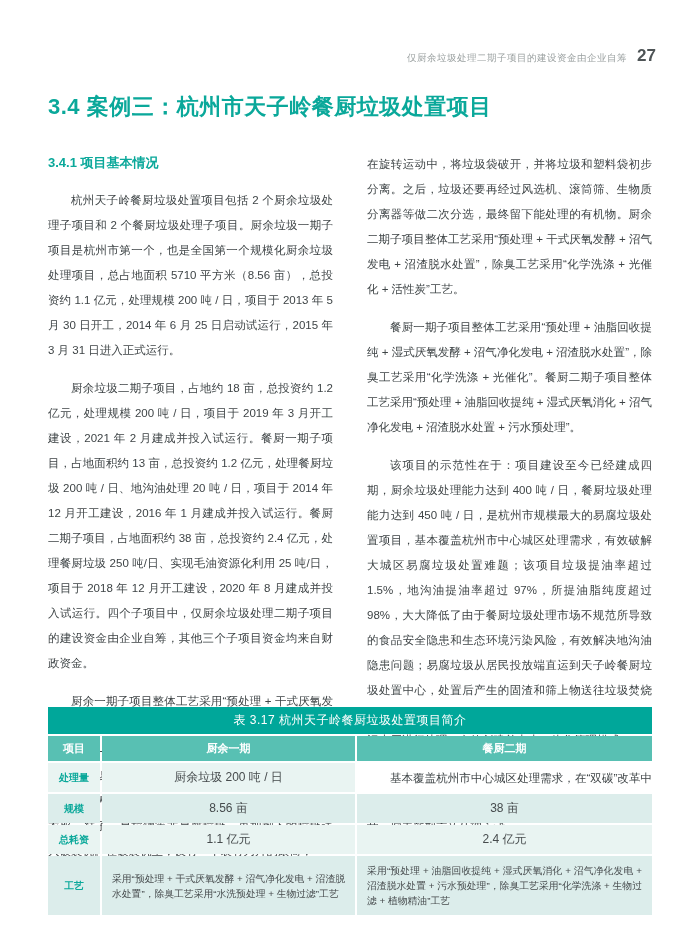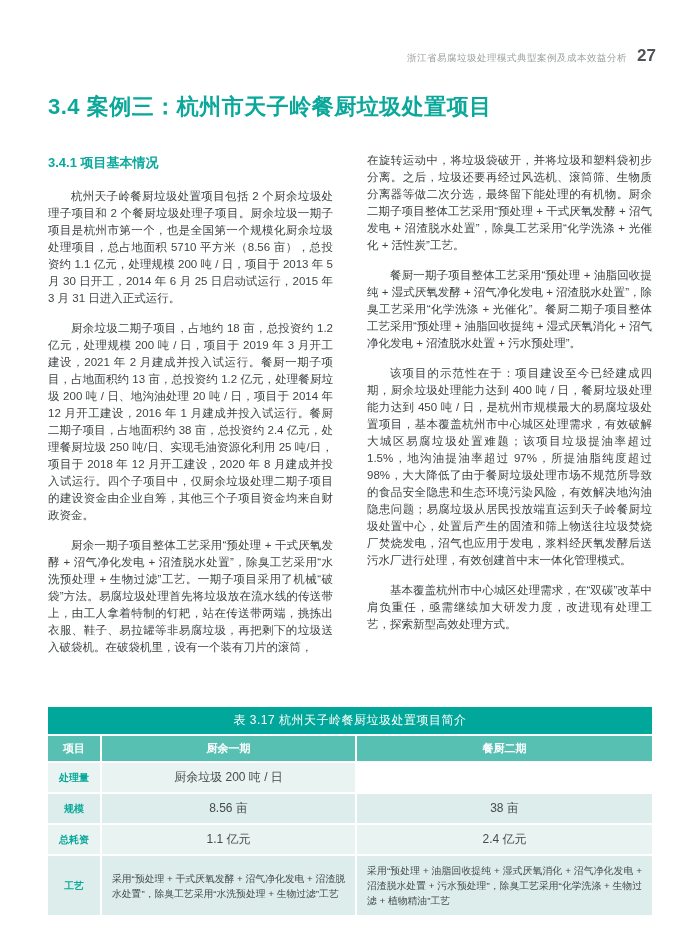--- a/index.html
+++ b/index.html
@@ -20,21 +20,21 @@
   .running-title{font-size:9.5px;color:#9aa0a0;letter-spacing:.5px;}
   .page-number{font-size:17px;color:#4e5456;font-weight:600;}
   .page-title{
     position:absolute;left:48px;top:92px;margin:0;
     font-size:22px;font-weight:700;color:var(--accent);letter-spacing:.5px;white-space:nowrap;
   }
   .columns{position:absolute;left:48px;top:152px;width:604px;display:flex;gap:34px;}
   .col{flex:1;min-width:0;}
   .section-heading{margin:2px 0 16px;font-size:13px;font-weight:700;color:var(--accent);}
   p.body{
-    margin:0 0 13px;font-size:11.5px;line-height:17px;color:#3e4446;
+    margin:0 0 13px;font-size:11.5px;line-height:25px;color:#3e4446;
     text-align:justify;text-indent:2em;
   }
   p.body.no-indent{text-indent:0;}
 
   .project-table{position:absolute;left:48px;top:707px;width:604px;}
   .t-title{
     background:var(--table-title-bg);color:#ffffff;font-weight:400;font-size:12px;
     text-align:center;padding:5px 0;letter-spacing:.5px;
   }
   .t-head,.t-row{display:flex;gap:2px;margin-top:2px;}
@@ -55,21 +55,21 @@
   .t-row .c1{color:var(--accent);font-weight:700;font-size:10px;}
   .t-row.proc .cell{justify-content:flex-start;text-align:justify;line-height:15px;padding:7px 10px;font-size:9.8px;}
   .t-row.proc .c1{justify-content:center;text-align:center;align-items:center;}
 </style>
 </head>
 <body>
 
 <div class="page">
 
   <div class="page-header">
-    <span class="running-title">浙江省易腐垃圾处理模式典型案例及成本效益分析</span>
+    <span class="running-title">仅厨余垃圾处理二期子项目的建设资金由企业自筹</span>
     <span class="page-number">27</span>
   </div>
 
   <h1 class="page-title">3.4 案例三：杭州市天子岭餐厨垃圾处置项目</h1>
 
   <div class="columns">
     <div class="col">
       <h2 class="section-heading">3.4.1 项目基本情况</h2>
       <p class="body">杭州天子岭餐厨垃圾处置项目包括 2 个厨余垃圾处理子项目和 2 个餐厨垃圾处理子项目。厨余垃圾一期子项目是杭州市第一个，也是全国第一个规模化厨余垃圾处理项目，总占地面积 5710 平方米（8.56 亩），总投资约 1.1 亿元，处理规模 200 吨 / 日，项目于 2013 年 5 月 30 日开工，2014 年 6 月 25 日启动试运行，2015 年 3 月 31 日进入正式运行。</p>
       <p class="body">厨余垃圾二期子项目，占地约 18 亩，总投资约 1.2 亿元，处理规模 200 吨 / 日，项目于 2019 年 3 月开工建设，2021 年 2 月建成并投入试运行。餐厨一期子项目，占地面积约 13 亩，总投资约 1.2 亿元，处理餐厨垃圾 200 吨 / 日、地沟油处理 20 吨 / 日，项目于 2014 年 12 月开工建设，2016 年 1 月建成并投入试运行。餐厨二期子项目，占地面积约 38 亩，总投资约 2.4 亿元，处理餐厨垃圾 250 吨/日、实现毛油资源化利用 25 吨/日，项目于 2018 年 12 月开工建设，2020 年 8 月建成并投入试运行。四个子项目中，仅厨余垃圾处理二期子项目的建设资金由企业自筹，其他三个子项目资金均来自财政资金。</p>

